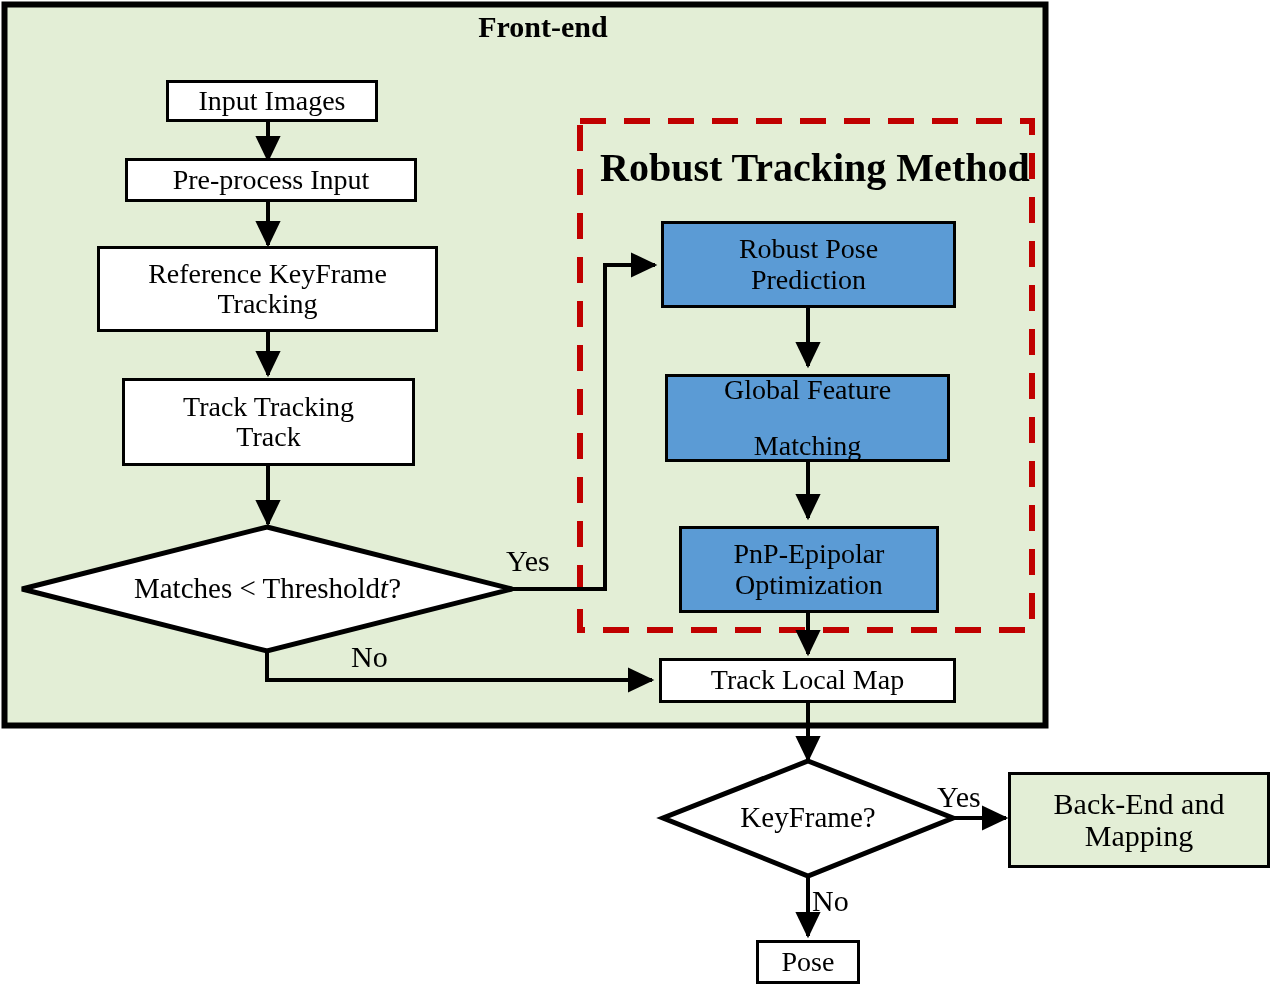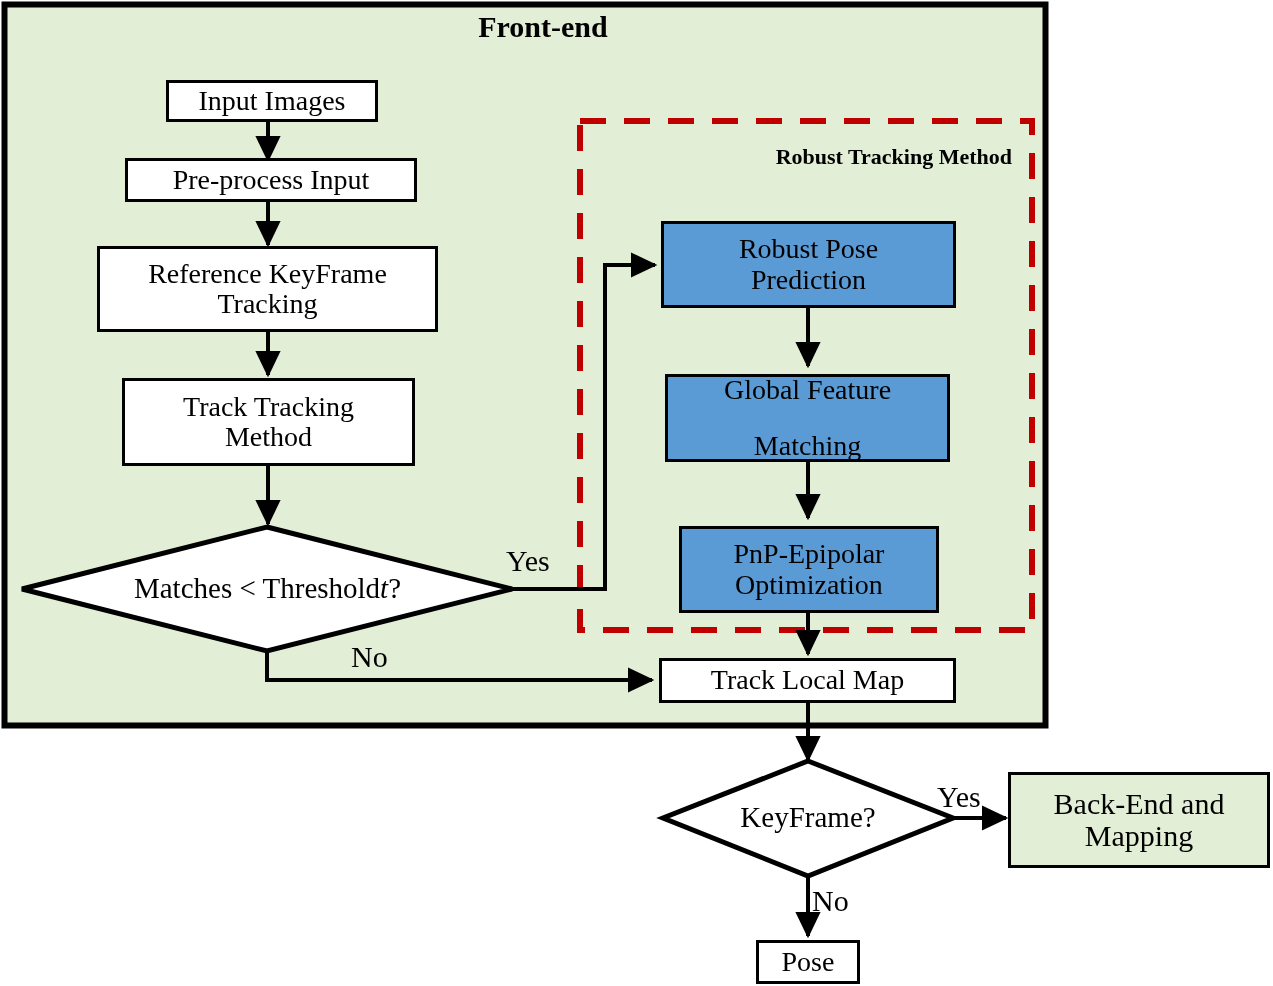--- a/index.html
+++ b/index.html
@@ -96,38 +96,38 @@
 
     <polygon points="808,761 953,818 808,876 663,818" fill="#FFFFFF" stroke="#000000" stroke-width="5"></polygon>
 
     <line x1="953" y1="818" x2="1006" y2="818" stroke="#000" stroke-width="4" marker-end="url(#arrow)"></line>
 
     <line x1="808" y1="876" x2="808" y2="936" stroke="#000" stroke-width="4" marker-end="url(#arrow)"></line>
   </svg>
 
   <div class="panel-title" style="left:443px; top:10px; width:200px; text-align:center; font-size:30px;">Front-end</div>
 
-  <div class="panel-title" style="left:600px; top:144px; width:412px; text-align:right; font-size:22px;">Robust Tracking Method</div>
+  <div class="panel-title" style="left:600px; top:144px; width:412px; text-align:right; font-size:40px;">Robust Tracking Method</div>
 
   <div class="node boxnode" style="left:166px; top:80px; width:212px; height:42px; font-size:28px;">
     <span>Input Images</span>
   </div>
 
   <div class="node boxnode" style="left:125px; top:158px; width:292px; height:44px; font-size:28px;text-align:right;">
     <span>Pre-process Input</span>
   </div>
 
   <div class="node boxnode" style="left:97px; top:246px; width:341px; height:86px; font-size:28px; flex-direction:column;">
     <span>Reference KeyFrame</span>
     <span>Tracking</span>
   </div>
 
   <div class="node boxnode" style="left:122px; top:378px; width:293px; height:88px; font-size:28px; flex-direction:column;">
     <span>Track Tracking</span>
-    <span>Method</span>
+    <span>Track</span>
   </div>
 
   <div class="node" style="left:40px; top:568px; width:455px; height:42px; font-size:29px;">
     <span>Matches &lt; Threshold </span>
       <span class="ital">t</span>
       <span>?</span>
   </div>
 
   <div class="node boxnode blue" style="left:661px; top:221px; width:295px; height:87px; font-size:28px; flex-direction:column;">
     <span>Robust Pose</span>

